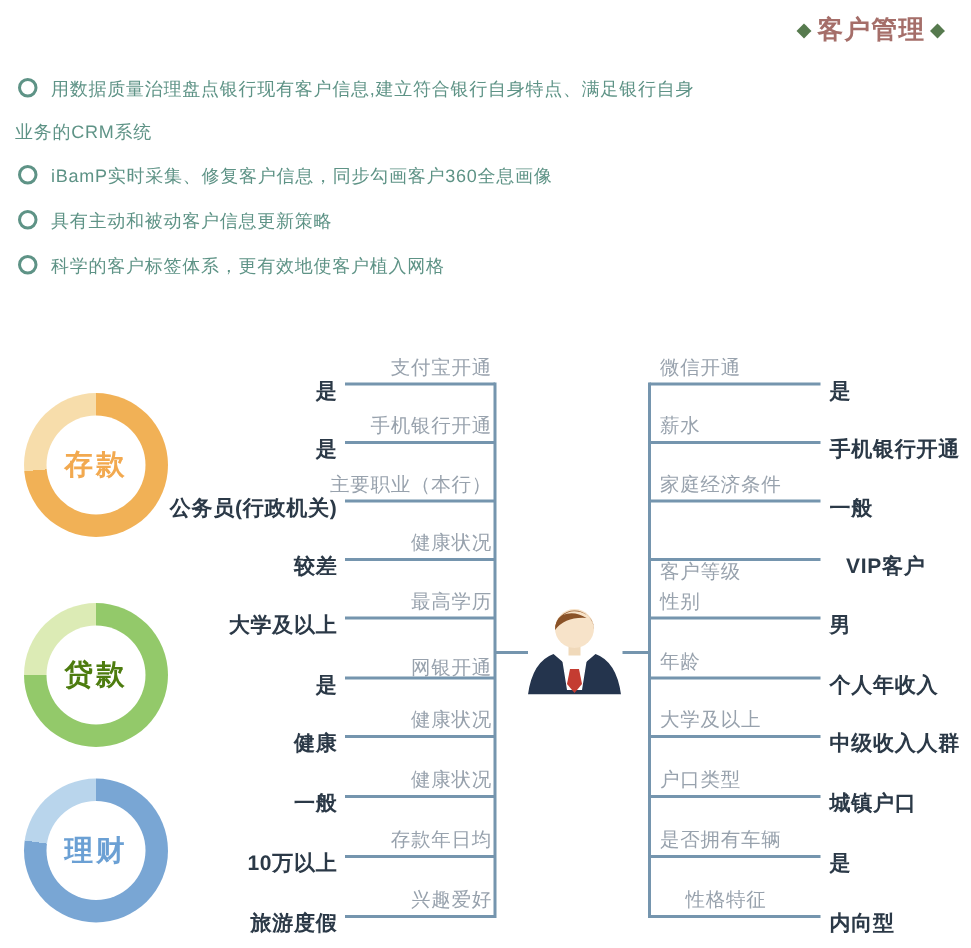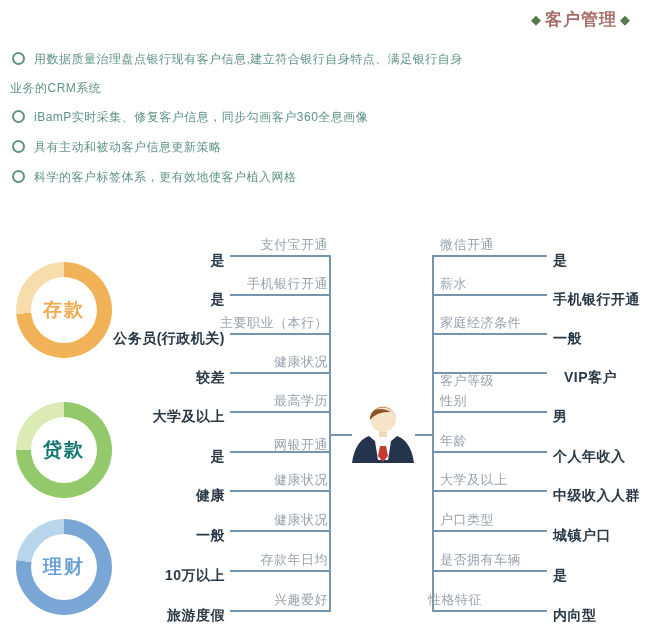--- a/index.html
+++ b/index.html
@@ -61,21 +61,21 @@
     </svg>
 
     <div id="donuts">
         <div class="abs donut" style="left: 16px; top: 262px; background: conic-gradient(rgb(241, 177, 86) 0deg, rgb(241, 177, 86) 265deg, rgb(247, 221, 171) 265deg, rgb(247, 221, 171) 360deg);">
           <div class="hole">
             <span style="color: rgb(242, 169, 79);">存款</span>
           </div>
         </div>
         <div class="abs donut" style="left: 16px; top: 402px; background: conic-gradient(rgb(147, 201, 106) 0deg, rgb(147, 201, 106) 270deg, rgb(220, 235, 181) 270deg, rgb(220, 235, 181) 360deg);">
           <div class="hole">
-            <span style="color: #0f766e;">贷款</span>
+            <span style="color: #4d7c0f;">贷款</span>
           </div>
         </div>
         <div class="abs donut" style="left: 16px; top: 519px; background: conic-gradient(rgb(121, 166, 212) 0deg, rgb(121, 166, 212) 278deg, rgb(185, 213, 236) 278deg, rgb(185, 213, 236) 360deg);">
           <div class="hole">
             <span style="color: rgb(107, 160, 212);">理财</span>
           </div>
         </div>
       </div>
     <div id="rows">
         <div class="abs line" style="left: 230px; top: 255px; width: 100px;"></div>
@@ -129,17 +129,17 @@
         <div class="abs line" style="left: 230px; top: 570px; width: 100px;"></div>
         <div class="abs attr ta-r" style="right: 319px; top: 551px;">存款年日均</div>
         <div class="abs value ta-r" style="right: 422px; top: 566px;">10万以上</div>
         <div class="abs line" style="left: 433px; top: 570px; width: 114px;"></div>
         <div class="abs attr" style="left: 440px; top: 551px;">是否拥有车辆</div>
         <div class="abs value" style="left: 553px; top: 566px;">是</div>
         <div class="abs line" style="left: 230px; top: 610px; width: 100px;"></div>
         <div class="abs attr ta-r" style="right: 319px; top: 591px;">兴趣爱好</div>
         <div class="abs value ta-r" style="right: 422px; top: 606px;">旅游度假</div>
         <div class="abs line" style="left: 433px; top: 610px; width: 114px;"></div>
-        <div class="abs attr" style="left: 428px; top: 591px;">性格特征</div>
+        <div class="abs attr" style="left: 457px; top: 591px;">性格特征</div>
         <div class="abs value" style="left: 553px; top: 606px;">内向型</div>
       </div>
   </div>
 </div>
 
 </body></html>

